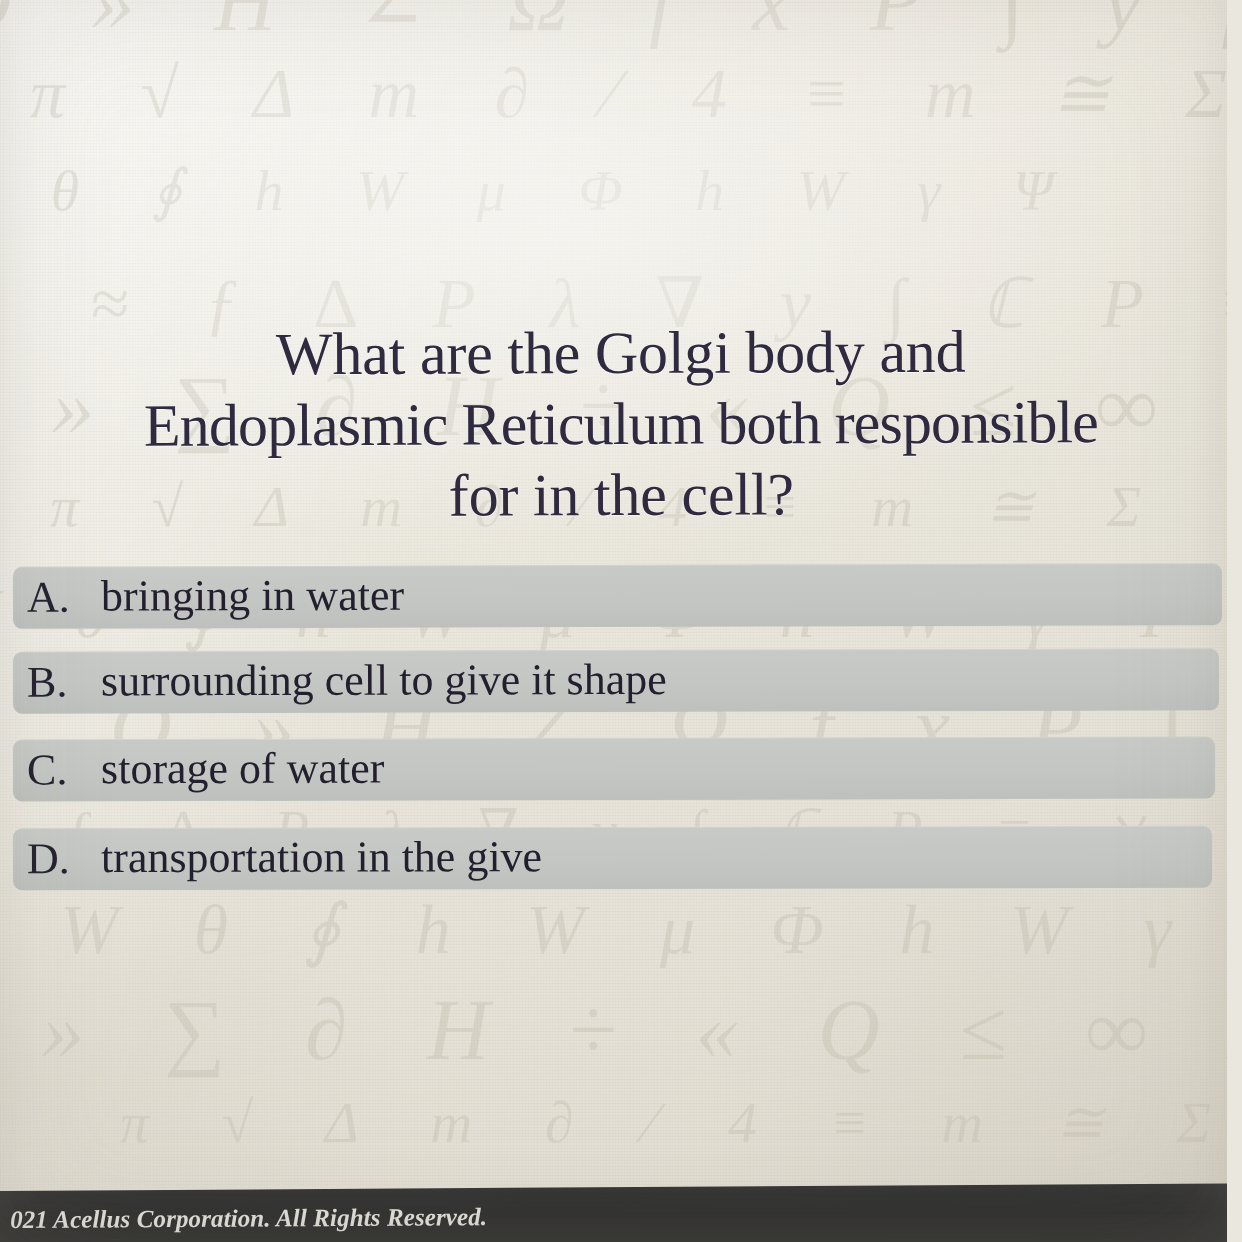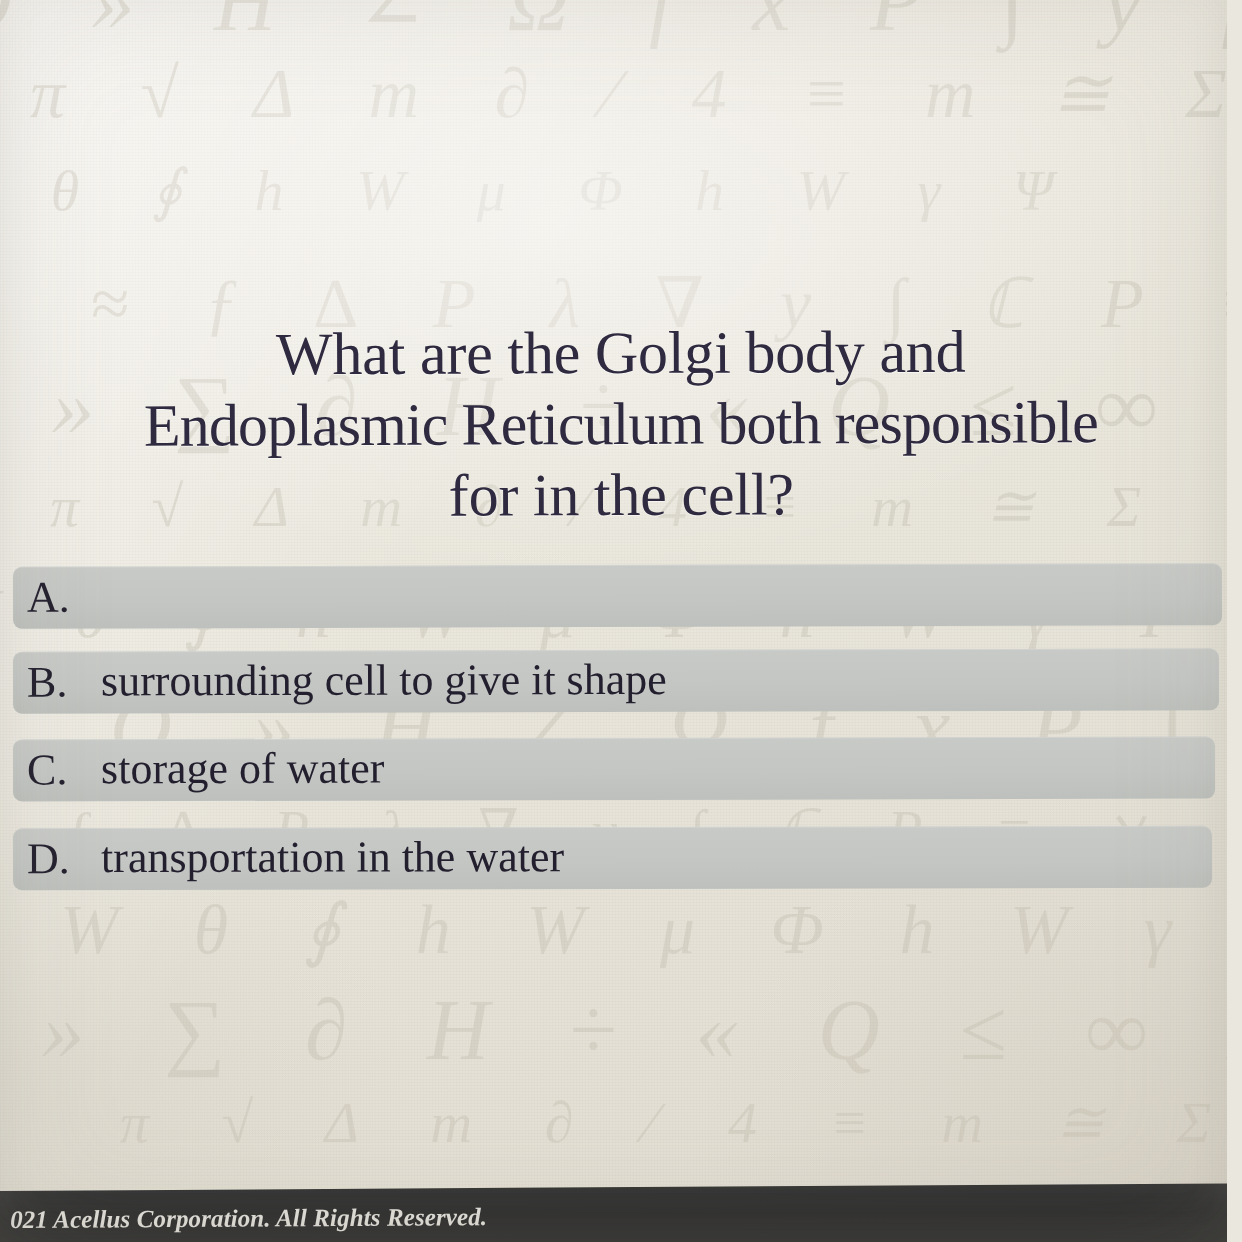--- a/index.html
+++ b/index.html
@@ -196,35 +196,36 @@
   <div class="question">
     <span class="qline l1">What are the Golgi body and</span>
     <span class="qline l2">Endoplasmic Reticulum both responsible</span>
     <span class="qline l3">for in the cell?</span>
   </div>
 
   <div class="choices">
 
     <div class="choice c-a">
       <span class="letter">A.</span>
+      <span class="ctext">bringing in water</span>
     </div>
 
     <div class="choice c-b">
       <span class="letter">B.</span>
       <span class="ctext">surrounding cell to give it shape</span>
     </div>
 
     <div class="choice c-c">
       <span class="letter">C.</span>
       <span class="ctext">storage of water</span>
     </div>
 
     <div class="choice c-d">
       <span class="letter">D.</span>
-      <span class="ctext">transportation in the water</span>
+      <span class="ctext">transportation in the give</span>
     </div>
 
   </div>
 
   <div class="footer-bar"></div>
   <div class="footer-text">021 Acellus Corporation.  All Rights Reserved.</div>
 
   <div class="edge-shade"></div>
 
 </div>

